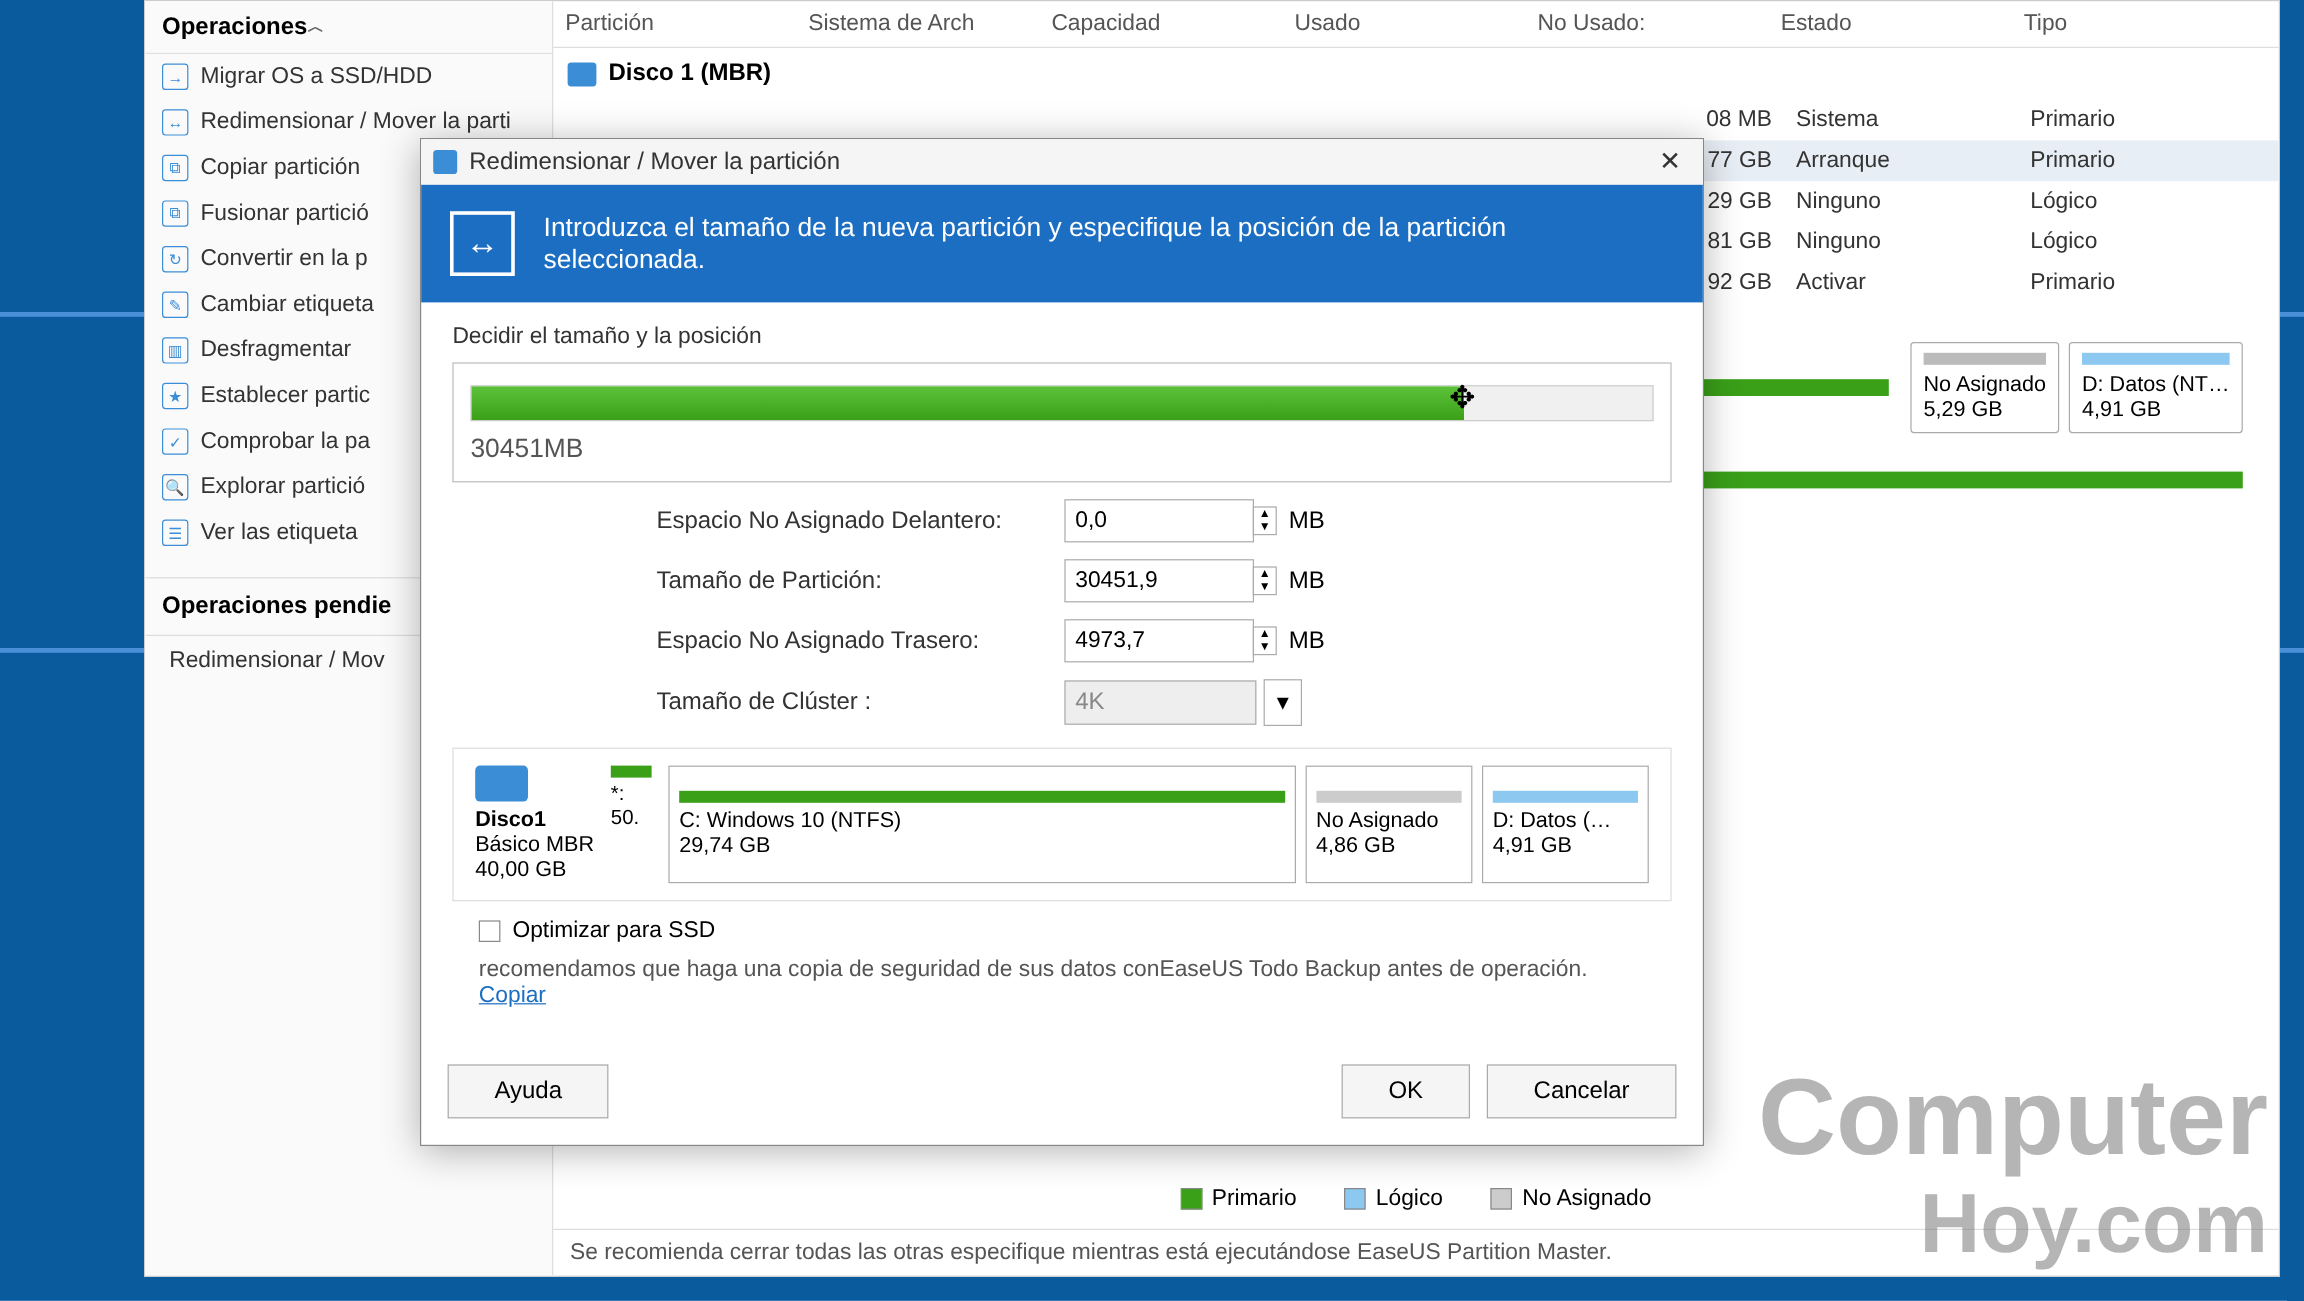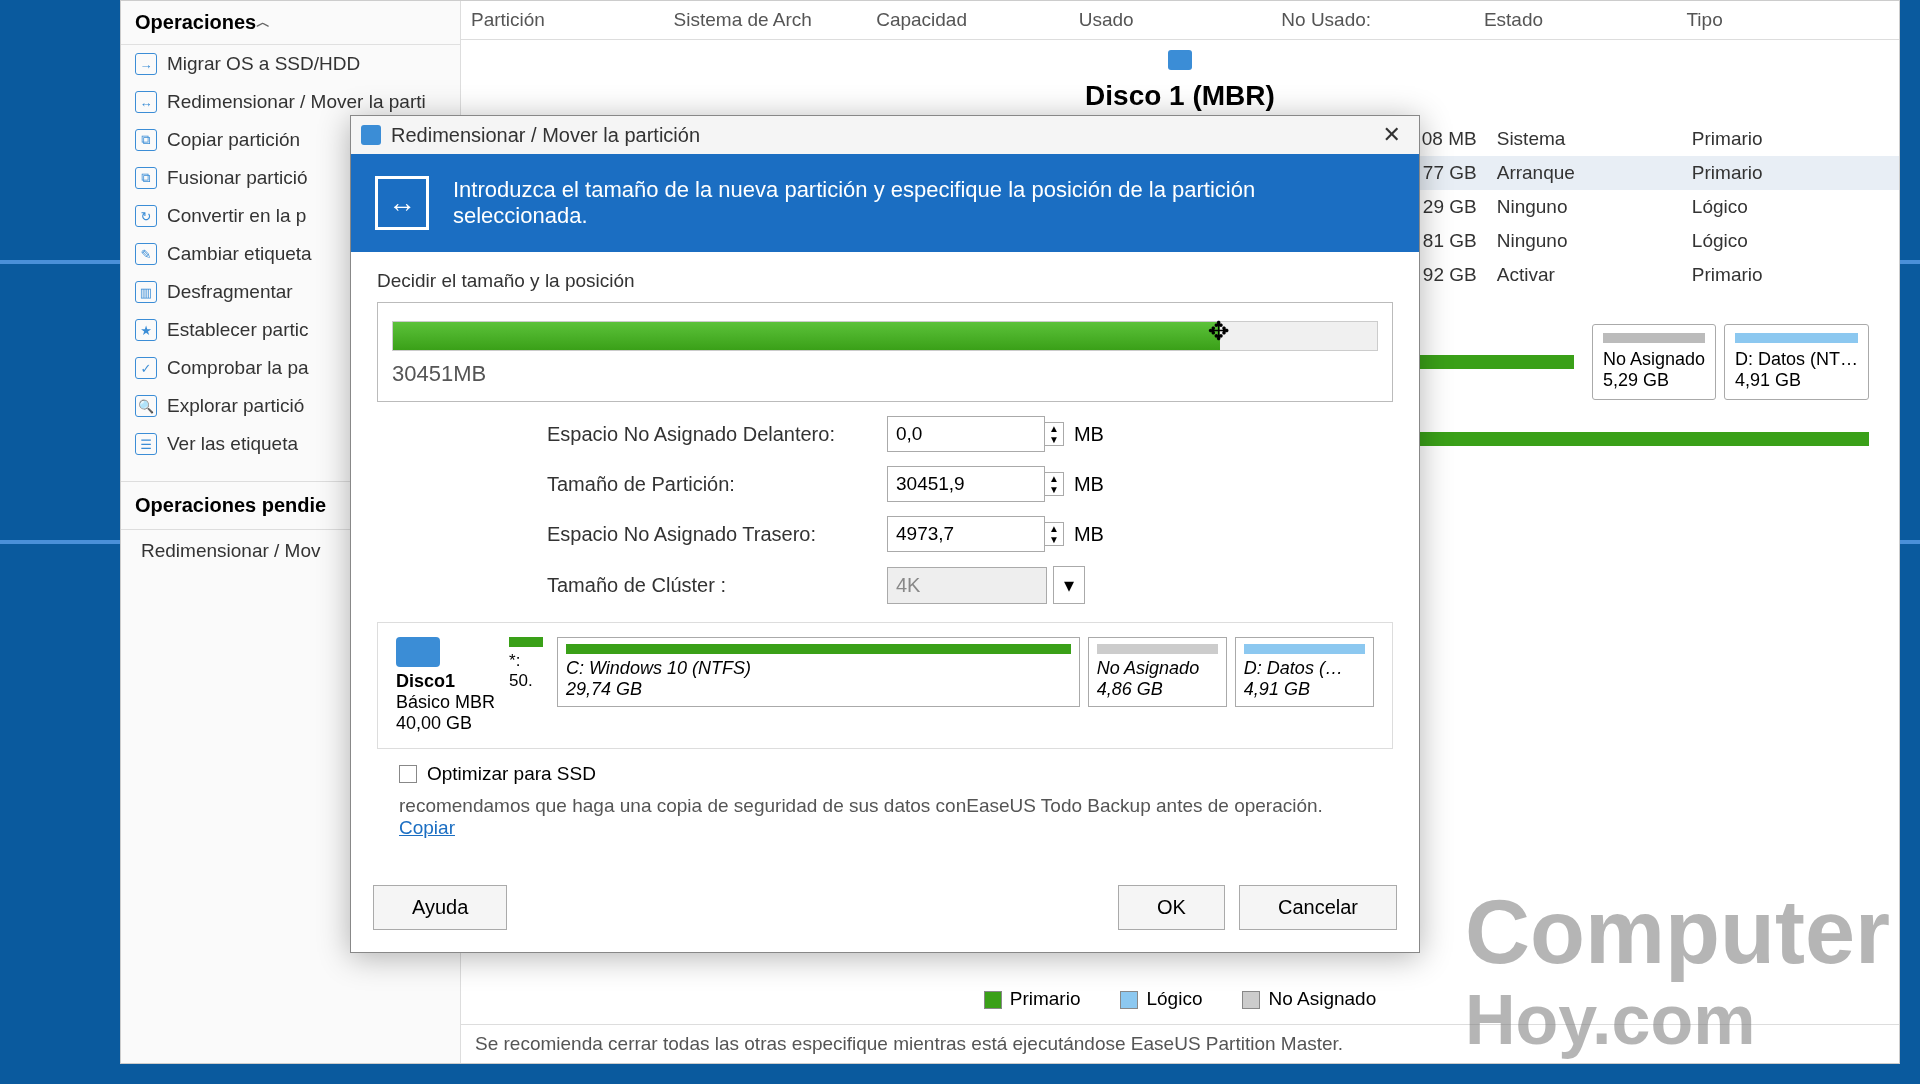--- a/index.html
+++ b/index.html
@@ -9,21 +9,21 @@
 .content-area { display: flex; flex: 1; overflow: hidden; }
 .sidebar { width: 340px; border-right: 1px solid #ddd; background: #fafafa; overflow: hidden; }
 .sidebar-header { font-weight: bold; padding: 10px 14px; border-bottom: 1px solid #e0e0e0; display: flex; align-items: center; font-size: 20px; }
 .sidebar-item { padding: 8px 14px; display: flex; align-items: center; gap: 10px; font-size: 19px; color: #333; cursor: pointer; }
 .op-icon { width: 22px; height: 22px; display: inline-flex; align-items: center; justify-content: center; border: 1px solid #3b8dd6; color: #3b8dd6; font-size: 13px; border-radius: 3px; }
 .pending-header { font-weight: bold; padding: 12px 14px; border-top: 1px solid #ddd; border-bottom: 1px solid #ddd; margin-top: 18px; font-size: 20px; }
 .pending-item { padding: 10px 20px; font-size: 19px; color: #333; }
 .main-panel { flex: 1; display: flex; flex-direction: column; }
 .table-header { display: flex; padding: 8px 10px; border-bottom: 1px solid #ddd; font-size: 19px; color: #555; }
 .table-header > div { flex: 1; }
-.disk-row { display: flex; align-items: center; gap: 10px; padding: 10px 12px; font-weight: bold; font-size: 28px; flex-direction: column; }
+.disk-row { display: flex; align-items: center; gap: 10px; padding: 10px 12px; font-weight: bold; font-size: 20px; }
 .disk-icon { width: 24px; height: 20px; background: #3b8dd6; border-radius: 3px; position: relative; }
 .part-row { display: flex; padding: 6px 12px 6px 40px; font-size: 19px; color: #333; }
 .part-row > div { flex: 1; }
 .part-row.selected { background: #e8eef5; }
 .disk-map-row { display: flex; gap: 8px; padding: 12px; margin-top: 20px; }
 .map-seg { border: 1px solid #aaa; border-radius: 3px; padding: 8px 10px; font-size: 18px; min-width: 120px; }
 .map-seg .bar { height: 10px; margin-bottom: 6px; }
 .legend { display: flex; gap: 40px; justify-content: center; padding: 14px; font-size: 19px; }
 .legend-sw { width: 18px; height: 18px; display: inline-block; margin-right: 8px; vertical-align: middle; border: 1px solid #888; }
 .status-bar { padding: 8px 14px; font-size: 19px; color: #555; border-top: 1px solid #ddd; }
@@ -42,30 +42,30 @@
 .form-row { display: flex; align-items: center; margin: 14px 0; font-size: 20px; }
 .form-row label { width: 340px; color: #333; }
 .num-input { width: 158px; padding: 6px 8px; border: 1px solid #aaa; font-size: 19px; }
 .spin { display: inline-flex; flex-direction: column; border: 1px solid #aaa; margin-left: -1px; }
 .spin span { font-size: 10px; padding: 0 4px; cursor: pointer; line-height: 11px; }
 .unit { margin-left: 10px; }
 .select-dis { width: 160px; padding: 6px 8px; border: 1px solid #aaa; background: #eee; color: #888; }
 .preview-row { display: flex; gap: 14px; padding: 14px 18px; border: 1px solid #ddd; margin: 18px 0 8px; align-items: flex-start; }
 .disk-info { font-size: 18px; }
 .disk-info .dicon { width: 44px; height: 30px; background: #3b8dd6; border-radius: 4px; margin-bottom: 4px; }
-.preview-seg { border: 1px solid #aaa; padding: 6px 8px; font-size: 18px; font-style: italic; }
+.preview-seg { border: 1px solid #aaa; padding: 20px 8px; font-size: 18px; }
 .preview-seg .pbar { height: 10px; margin-bottom: 4px; }
 .ssd-row { padding: 6px 22px; font-size: 19px; display: flex; align-items: center; gap: 10px; }
 .chk { width: 18px; height: 18px; border: 1px solid #888; display: inline-block; }
 .rec-text { padding: 4px 22px 14px; font-size: 19px; color: #555; }
 .rec-text a { color: #1b6ec2; }
 .dlg-buttons { display: flex; padding: 14px 22px 22px; gap: 14px; }
 .dlg-buttons button { padding: 10px 38px; font-size: 20px; border: 1px solid #aaa; background: #f5f5f5; cursor: pointer; }
 .dlg-buttons .spacer { flex: 1; }
-.watermark { position: absolute; right: 30px; bottom: 30px; font-size: 90px; font-weight: bold; color: rgba(120,120,120,0.55); line-height: 0.9; z-index: 20; pointer-events: none; font-family: Arial; }
+.watermark { position: absolute; right: 30px; bottom: 30px; font-size: 90px; font-weight: bold; color: rgba(120,120,120,0.55); text-align: right; line-height: 0.9; z-index: 20; pointer-events: none; font-family: Arial; }
 .watermark .hoy { font-size: 70px; }
 .chevron { font-size: 14px; color: #666; }
 </style>
 </head>
 <body>
 
 <div class="desktop-stripe" style="top:260px"></div>
 <div class="desktop-stripe" style="top:540px"></div>
 
 <div class="main-window">

